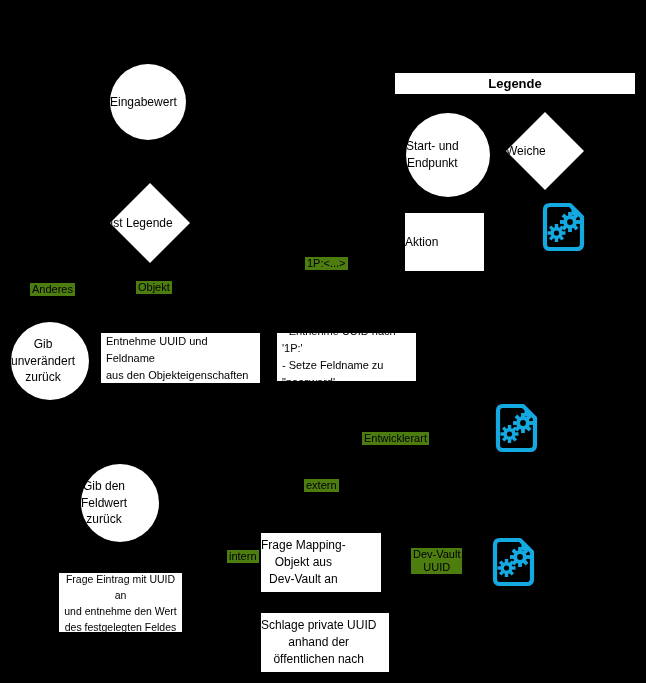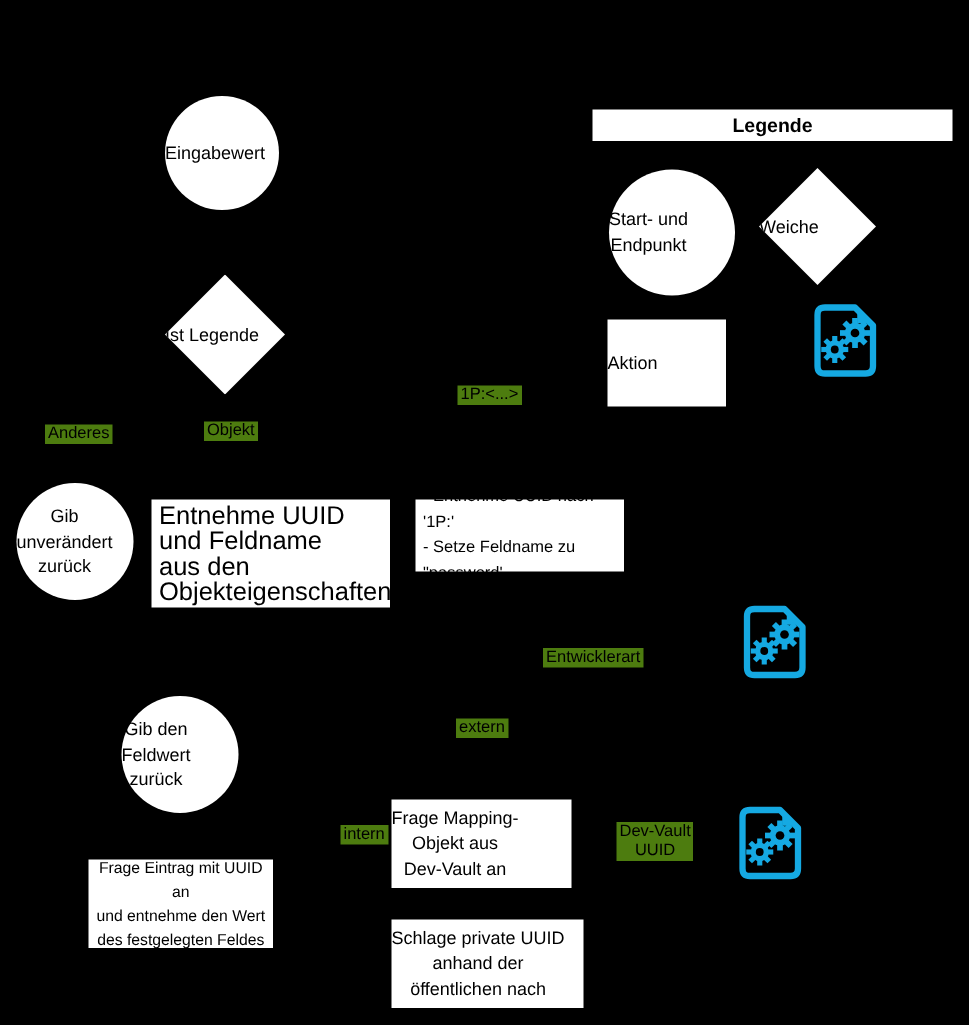--- a/index.html
+++ b/index.html
@@ -65,21 +65,21 @@
   <div class="plabel" style="left:136px;top:281px">Objekt</div>
 
   <div class="plabel" style="left:305px;top:257px">1P:&lt;...&gt;</div>
 
   <div class="node circle" style="left:11px;top:322px;width:78px;height:78px">
     <span class="txt">Gib
 unverändert
 zurück</span>
   </div>
 
-  <div class="node rect left" style="left:101px;top:333px;width:149px;height:72px;font-size:17px;line-height:17px">
+  <div class="node rect left" style="left:101px;top:333px;width:149px;height:50px;font-size:11px;line-height:17px">
     <span class="txt">Entnehme UUID und Feldname
 aus den Objekteigenschaften</span>
   </div>
 
   <div class="node rect left" style="left:277px;top:333px;width:129px;height:48px;font-size:11px;line-height:17px">
     <span class="txt">- Entnehme UUID nach '1P:'
 - Setze Feldname zu
 "password'</span>
   </div>
 

